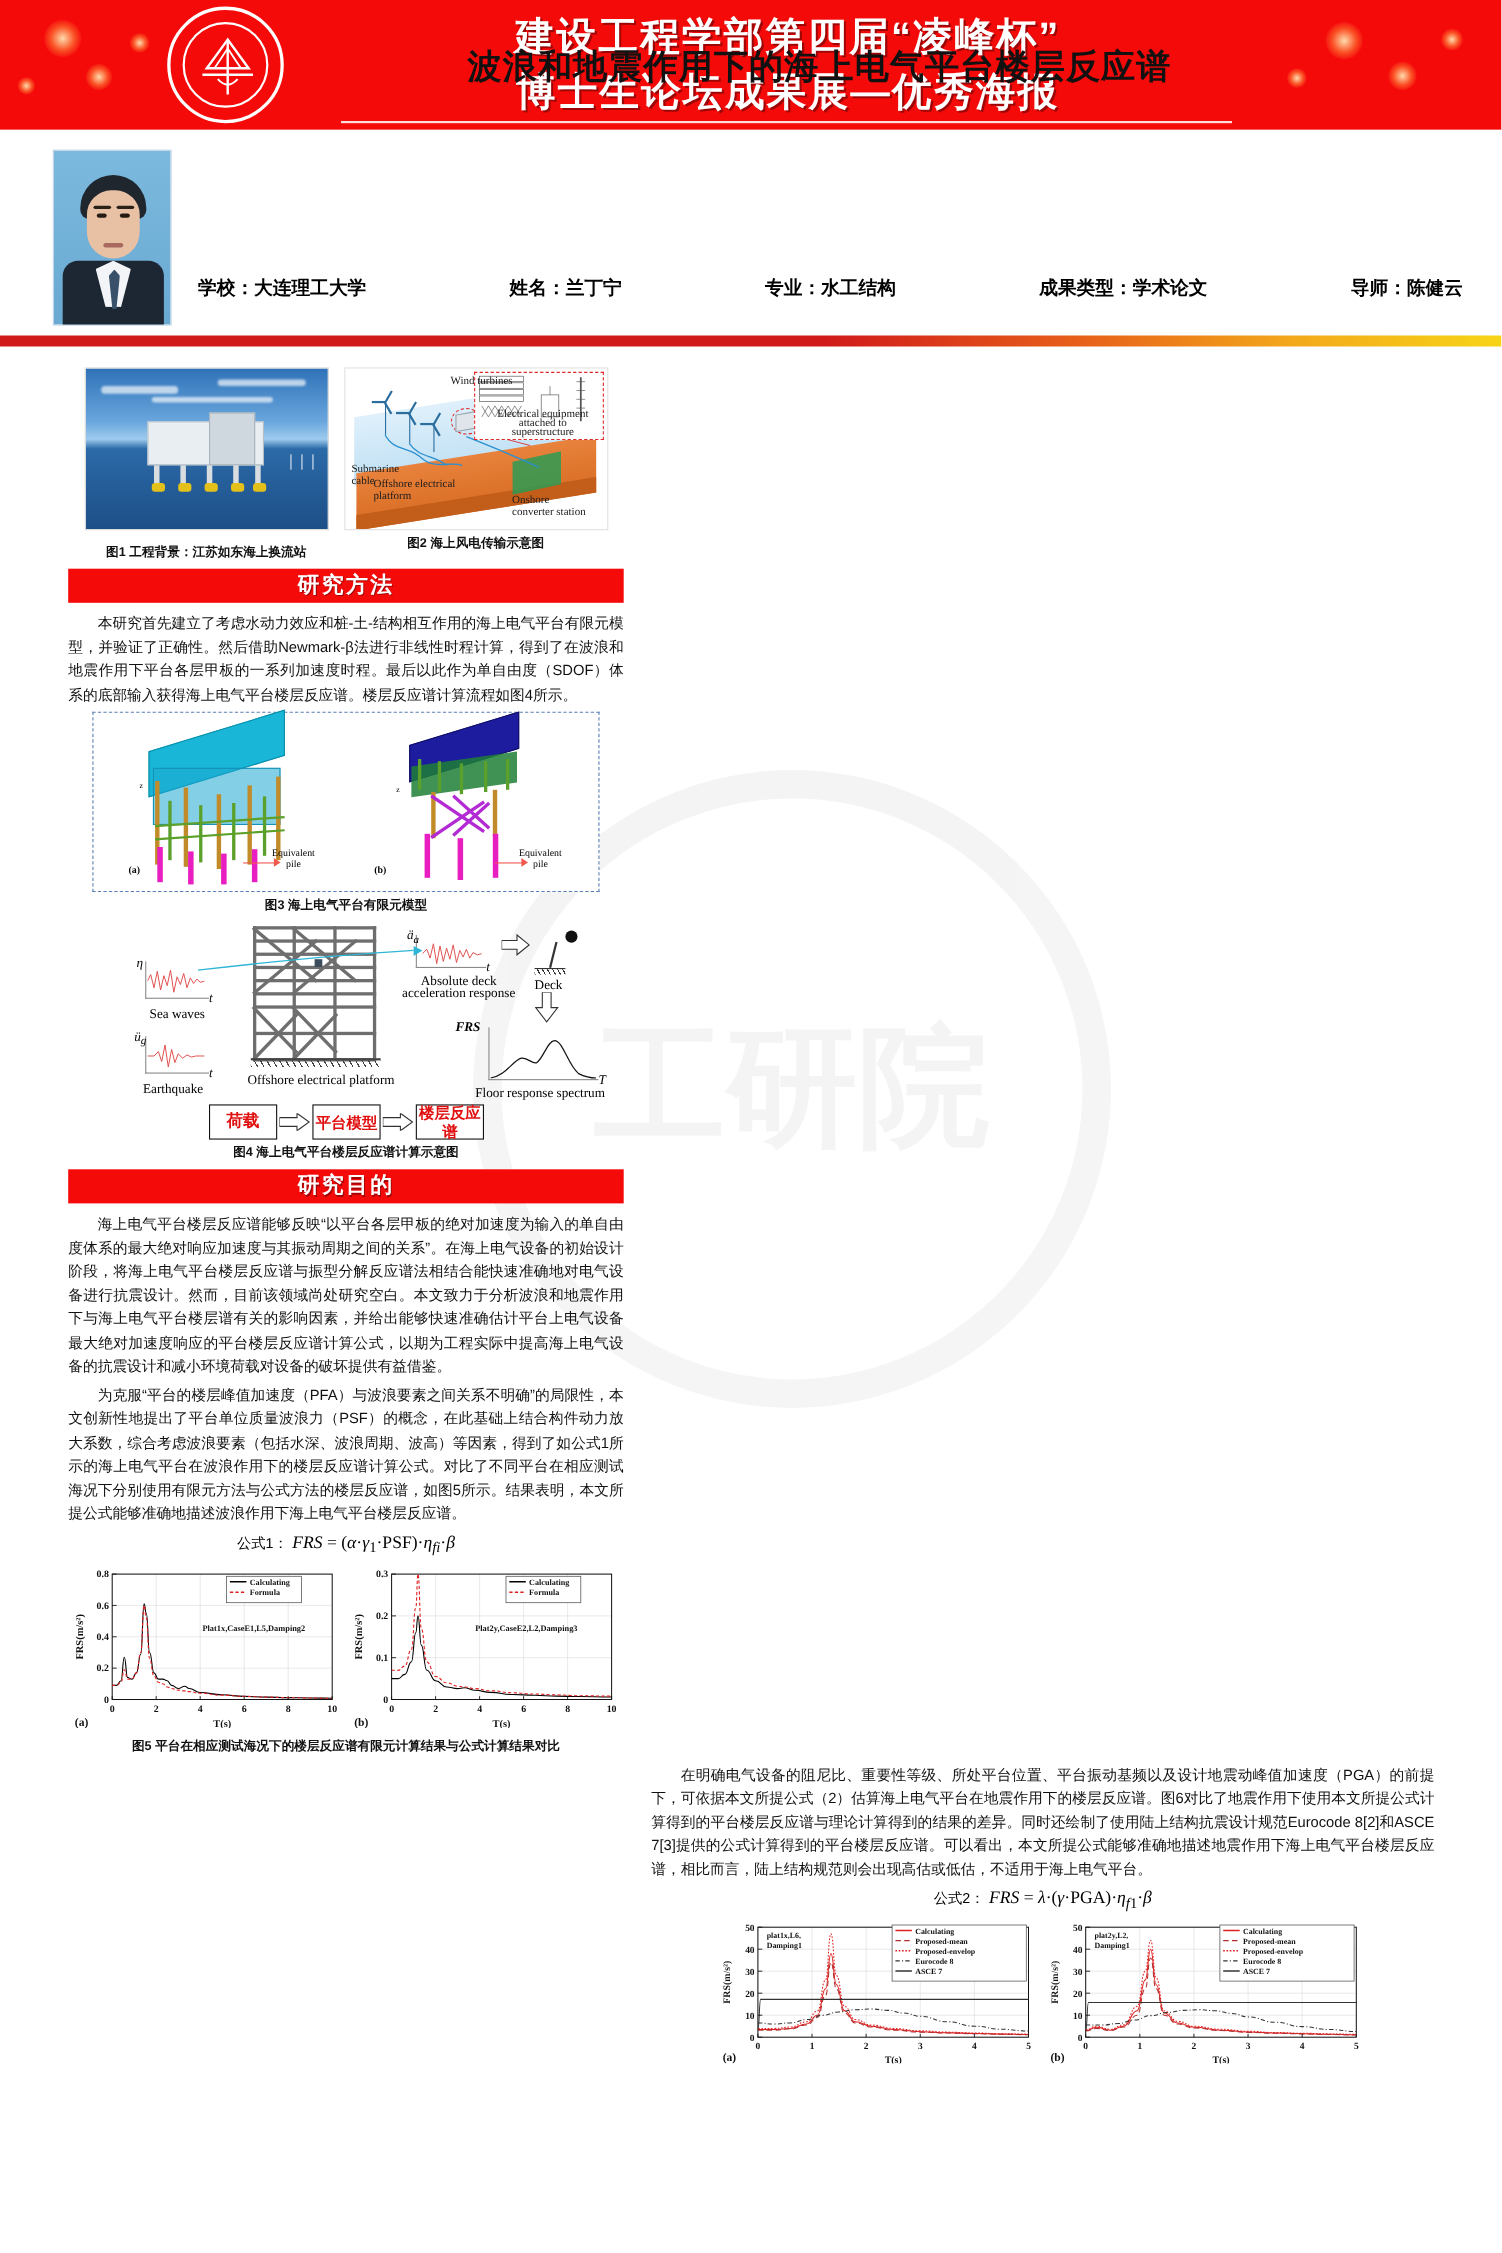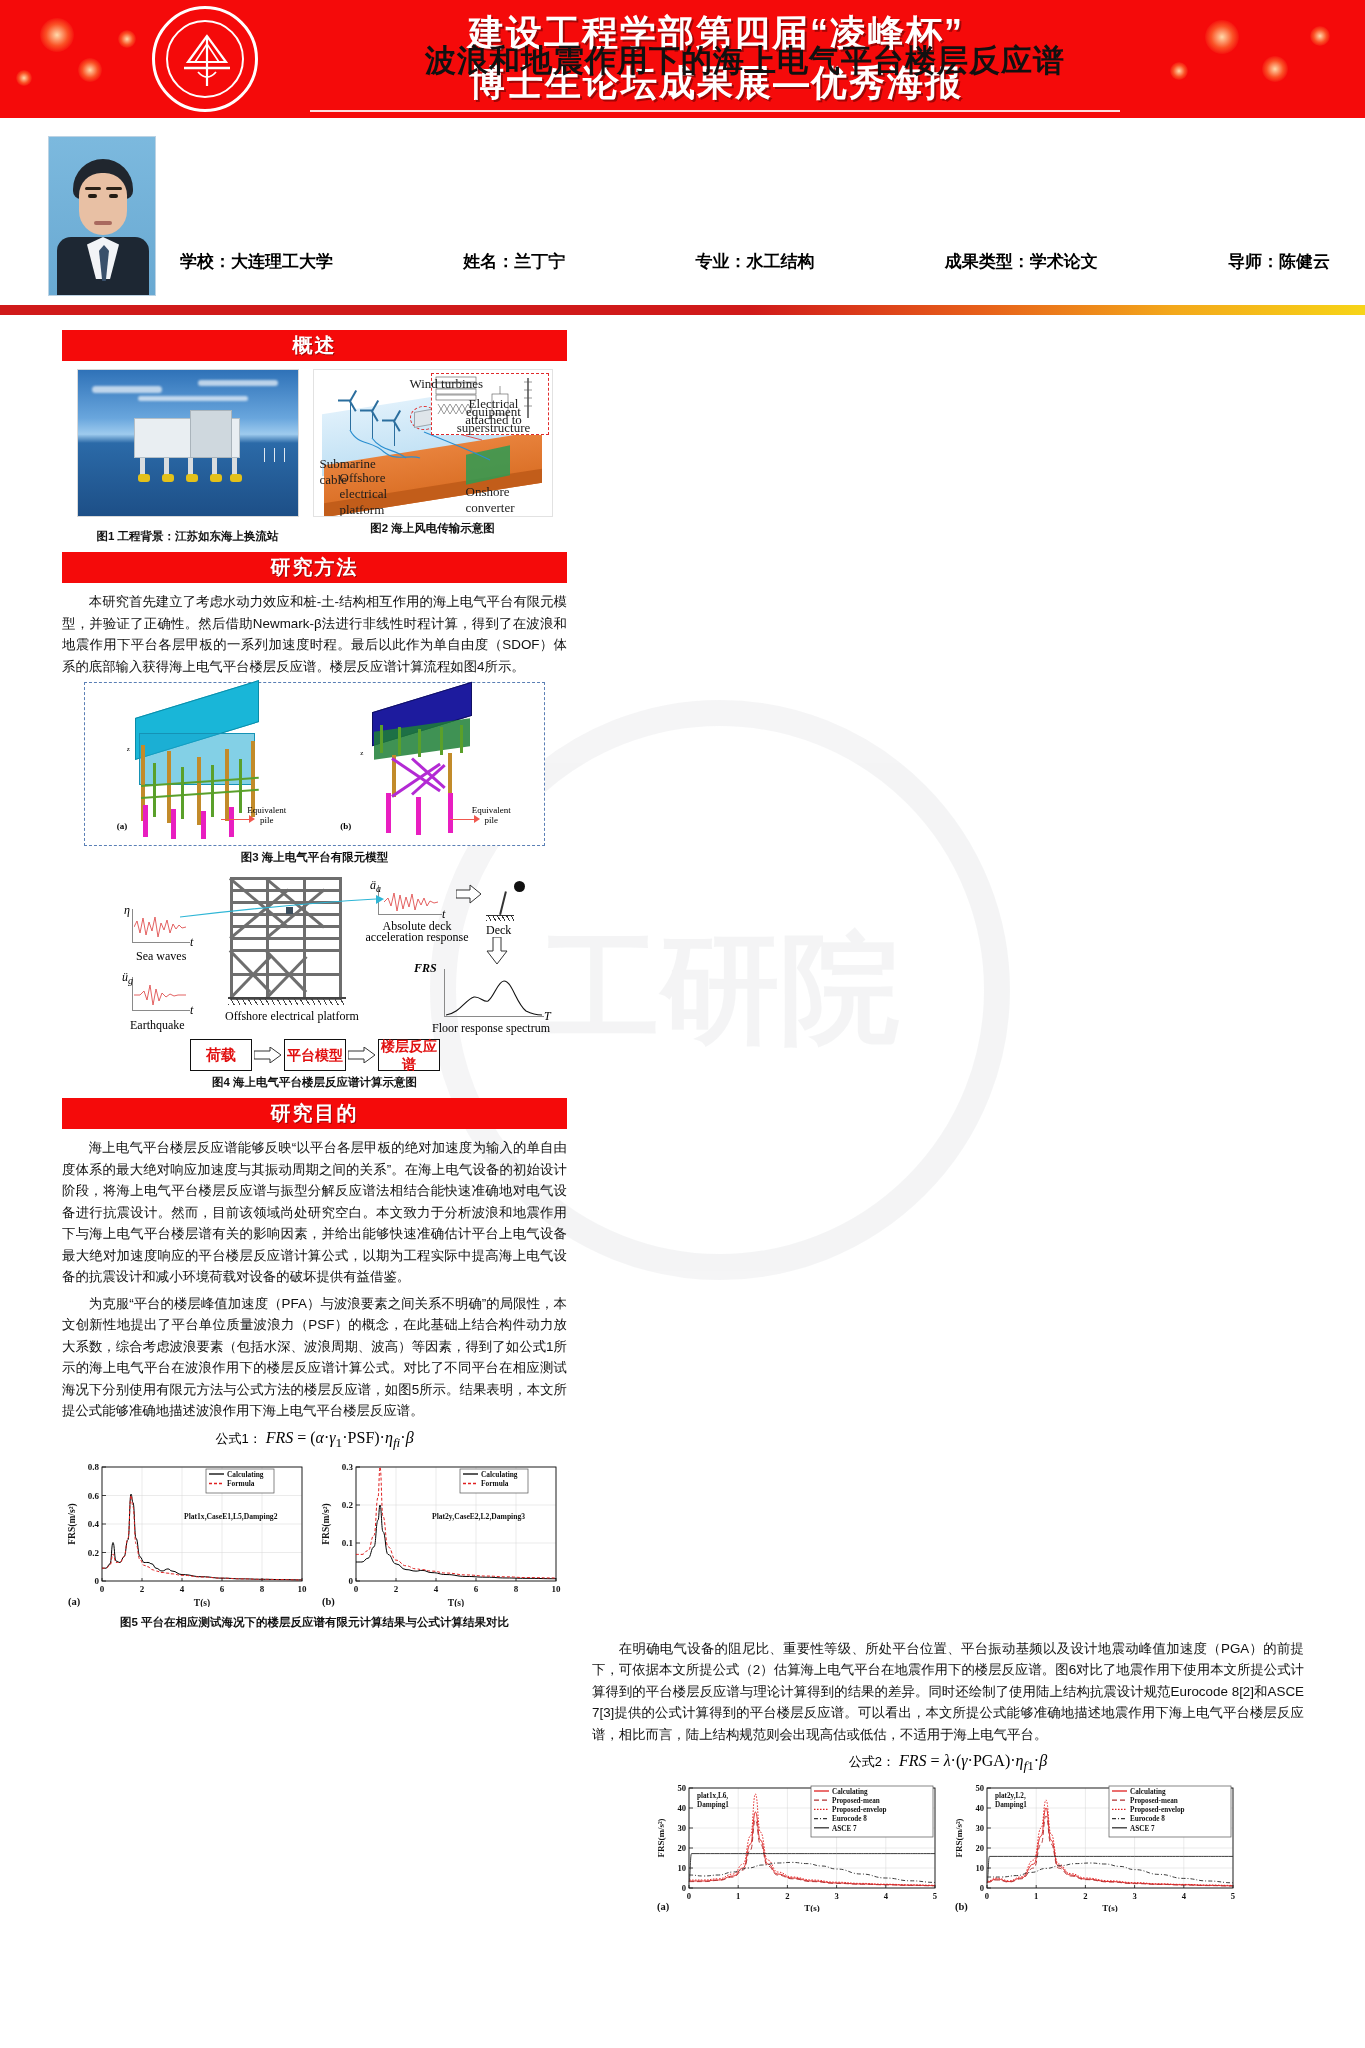--- a/index.html
+++ b/index.html
@@ -106,21 +106,21 @@
   .fig-diag{
     width:240px; height:148px; position:relative; overflow:hidden; background:#fff; border:1px solid #e2e2e2;
   }
   .fig-diag .sea{position:absolute; left:8px; top:28px; width:206px; height:62px; background:linear-gradient(180deg,#dff0fb,#bfe0f4); transform:skewY(-9deg);}
   .fig-diag .land{position:absolute; left:10px; top:78px; width:218px; height:52px; background:linear-gradient(180deg,#e8823c,#d86c22); transform:skewY(-9deg); }
   .fig-diag .land2{position:absolute; left:10px; top:116px; width:218px; height:14px; background:#c25d1a; transform:skewY(-9deg);}
   .fig-diag .grn{position:absolute; left:152px; top:80px; width:44px; height:30px; background:#2e9b54; transform:skewY(-12deg); opacity:.85;}
   .fig-diag .wt{position:absolute; background:#2b6e9e; width:1.5px;}
   .fig-diag .blade{position:absolute; width:12px; height:1.5px; background:#2b6e9e; transform-origin:0 50%;}
   .fig-diag .inset{position:absolute; right:3px; top:3px; width:118px; height:62px; border:1px dashed #e02b2b; background:#fff;}
-  .fig-diag .lbl{position:absolute; font-family:"Liberation Serif",serif; font-size:13px; color:#1b1b1b;}
+  .fig-diag .lbl{position:absolute; font-family:"Liberation Serif",serif; font-size:10px; color:#1b1b1b;}
   .fig-diag .dcirc{position:absolute; left:96px; top:36px; width:28px; height:24px; border:1px dashed #e02b2b; border-radius:50%;}
 
   
   .fig3wrap{ border:1px dashed #5a7fb5; padding:6px; margin:4px 22px 0; background:#fff;}
   .fig3{ display:flex; justify-content:space-around; align-items:flex-end; height:150px; position:relative; }
   .fem{ position:relative; width:180px; height:146px;}
   .fem .deckTop{position:absolute; left:22px; top:6px; width:124px; height:42px; background:#19b6d8; transform:skewY(-17deg); border:1px solid #0a8ca8;}
   .fem .deckTop.b{background:#1d1b9e; border-color:#101063;}
   .fem .box{position:absolute; left:26px; top:40px; width:116px; height:52px; background:rgba(30,170,210,.55); border:1px solid #1592b5;}
   .fem .col{position:absolute; width:4px; background:#c28b2a;}
@@ -223,21 +223,20 @@
 
 <div class="rule"></div>
 
 <div class="watermark">
   <div class="wcirc"></div>
   <div class="wtxt">工研院</div>
 </div>
 
 <div class="col-left content">
 
-  <div class="sec-head">概述</div>
 
   <div class="fig12">
     <div class="fig-sea">
       <div class="cloud" style="left:14px;top:16px;width:70px;height:7px;"></div>
       <div class="cloud" style="left:120px;top:10px;width:80px;height:6px;"></div>
       <div class="cloud" style="left:60px;top:26px;width:110px;height:5px;"></div>
       <div class="plat"></div>
         <div class="plat2"></div>
       <div class="leg" style="left:62px;"></div>
       <div class="leg" style="left:86px;"></div>

